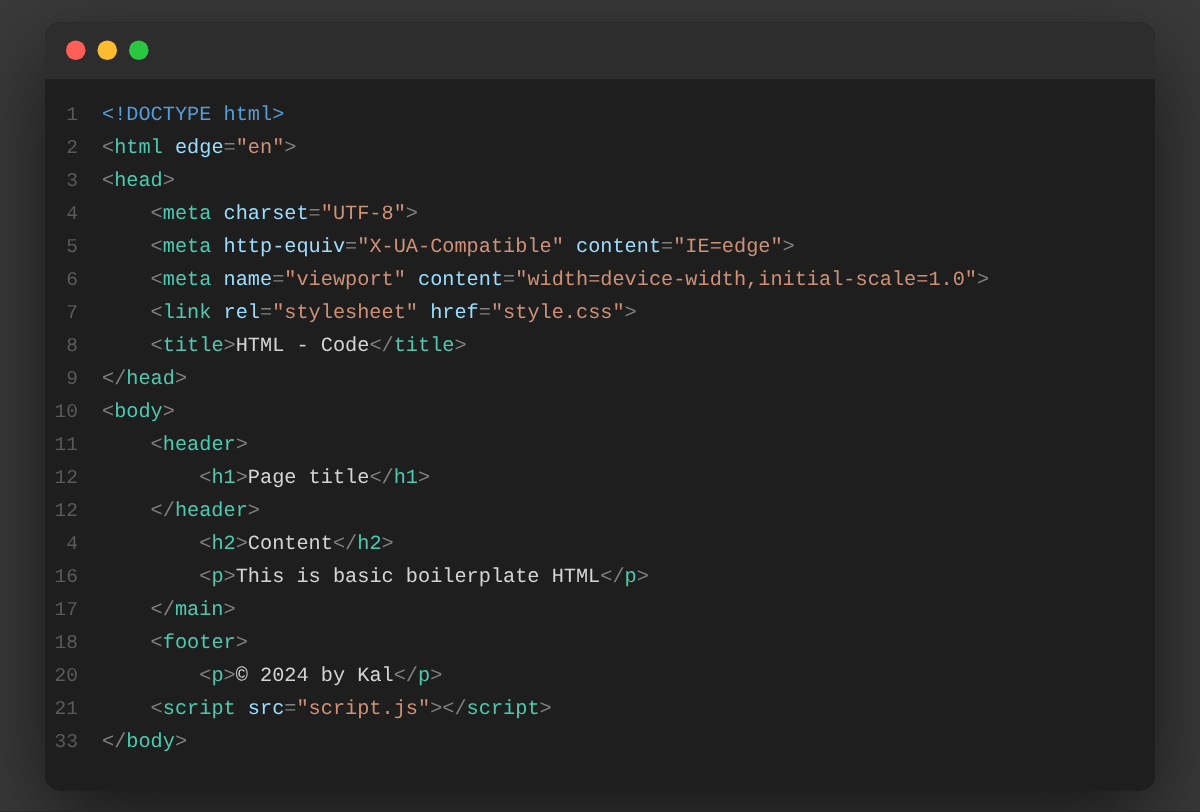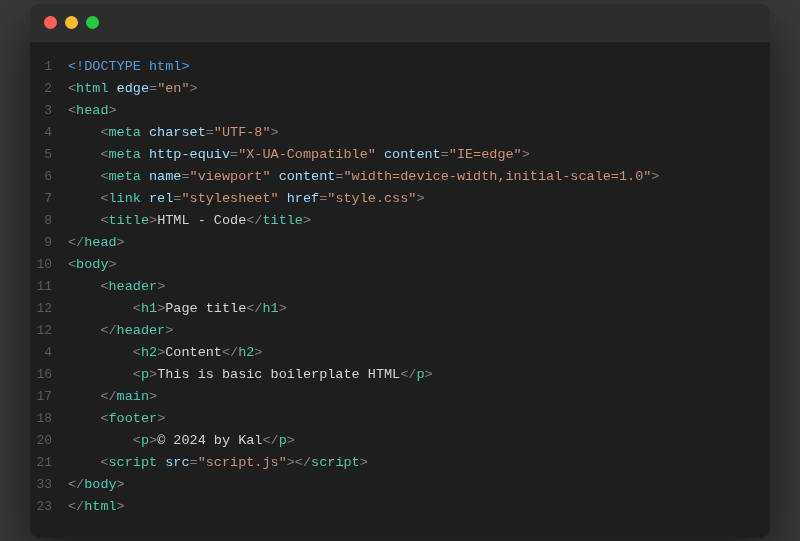--- a/index.html
+++ b/index.html
@@ -154,18 +154,14 @@
         <span class="line-content"><span style="color: rgb(212, 212, 212);">        </span><span style="color: rgb(128, 128, 128);">&lt;</span><span style="color: rgb(78, 201, 176);">p</span><span style="color: rgb(128, 128, 128);">&gt;</span><span style="color: rgb(212, 212, 212);">© 2024 by Kal</span><span style="color: rgb(128, 128, 128);">&lt;/</span><span style="color: rgb(78, 201, 176);">p</span><span style="color: rgb(128, 128, 128);">&gt;</span></span>
       </div>
       <div class="line">
         <span class="line-number">21</span>
         <span class="line-content"><span style="color: rgb(212, 212, 212);">    </span><span style="color: rgb(128, 128, 128);">&lt;</span><span style="color: rgb(78, 201, 176);">script</span><span style="color: rgb(156, 220, 254);"> src</span><span style="color: rgb(128, 128, 128);">=</span><span style="color: rgb(206, 145, 120);">"script.js"</span><span style="color: rgb(128, 128, 128);">&gt;&lt;/</span><span style="color: rgb(78, 201, 176);">script</span><span style="color: rgb(128, 128, 128);">&gt;</span></span>
       </div>
       <div class="line">
         <span class="line-number">33</span>
         <span class="line-content"><span style="color: rgb(128, 128, 128);">&lt;/</span><span style="color: rgb(78, 201, 176);">body</span><span style="color: rgb(128, 128, 128);">&gt;</span></span>
       </div>
-      <div class="line">
-        <span class="line-number">23</span>
-        <span class="line-content"><span style="color: rgb(128, 128, 128);">&lt;/</span><span style="color: rgb(78, 201, 176);">html</span><span style="color: rgb(128, 128, 128);">&gt;</span></span>
-      </div>
     </div>
 </div>
 
 </body></html>

